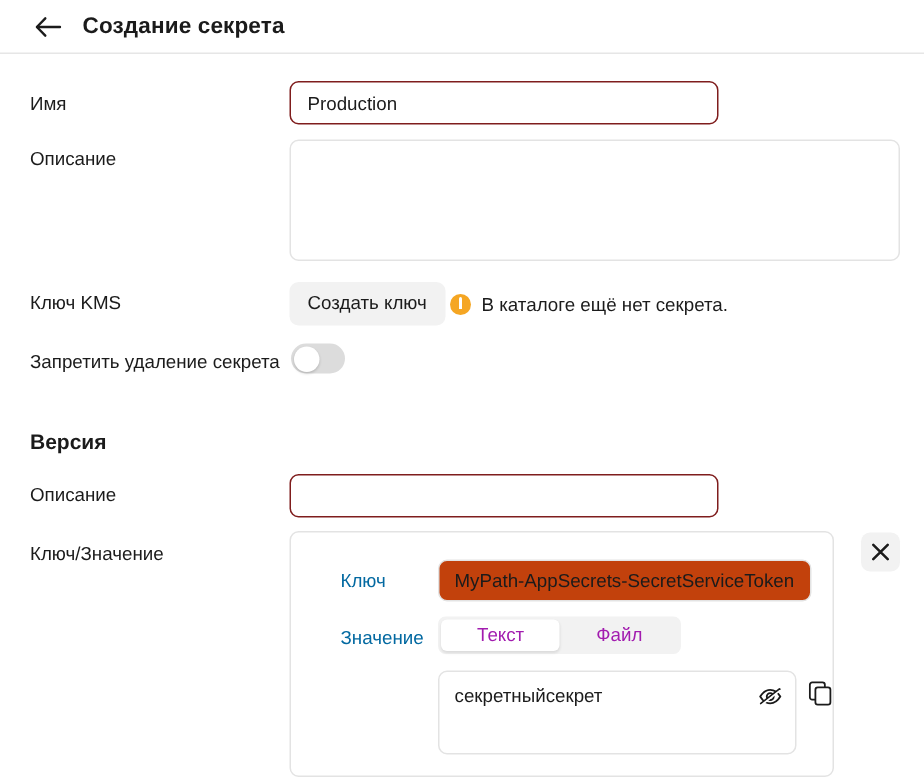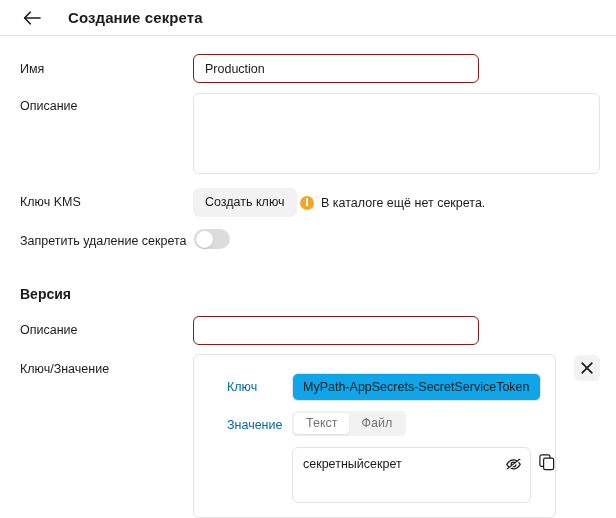--- a/index.html
+++ b/index.html
@@ -32,21 +32,21 @@
     width: 22px;
     height: 22px;
     margin-left: 21px;
     display: flex;
     align-items: center;
     justify-content: center;
     cursor: pointer;
   }
   .back-arrow svg { display: block; }
   .page-title {
-    margin-left: 25px;
+    margin-left: 12px;
     font-size: 15px;
     font-weight: 700;
     letter-spacing: 0.1px;
     color: #1b1b1b;
     line-height: 1;
   }
 
   
   .form {
     position: absolute;
@@ -193,21 +193,21 @@
     color: #0369a1;
     line-height: 16px;
     white-space: nowrap;
   }
   #kv-key-label { top: 24px; }
   #kv-value-label { top: 62px; }
   #kv-key-input {
     position: absolute;
     left: 98px; top: 18px;
     width: 249px; height: 28px;
-    background: #0ea5e9;
+    background: #c2410c;
     border: 1px solid #e3e3e3;
     border-radius: 6px;
     font-family: "Liberation Sans", sans-serif;
     font-size: 12.5px;
     color: #1b1b1b;
     padding: 0 10px;
     outline: none;
   }
 
   
@@ -216,23 +216,23 @@
     left: 98px; top: 56px;
     height: 25px;
     background: #f2f2f2;
     border-radius: 5px;
     display: flex;
     align-items: center;
     padding: 2px;
   }
   .seg {
     font-size: 12.5px;
-    color: #737373;
+    color: #a21caf;
     line-height: 21px;
-    padding: 0 12px;
+    padding: 0 24px;
     border-radius: 4px;
     cursor: pointer;
     white-space: nowrap;
   }
   .seg.active {
     background: #ffffff;
     box-shadow: 0 1px 2px rgba(0,0,0,0.10);
   }
 
   

